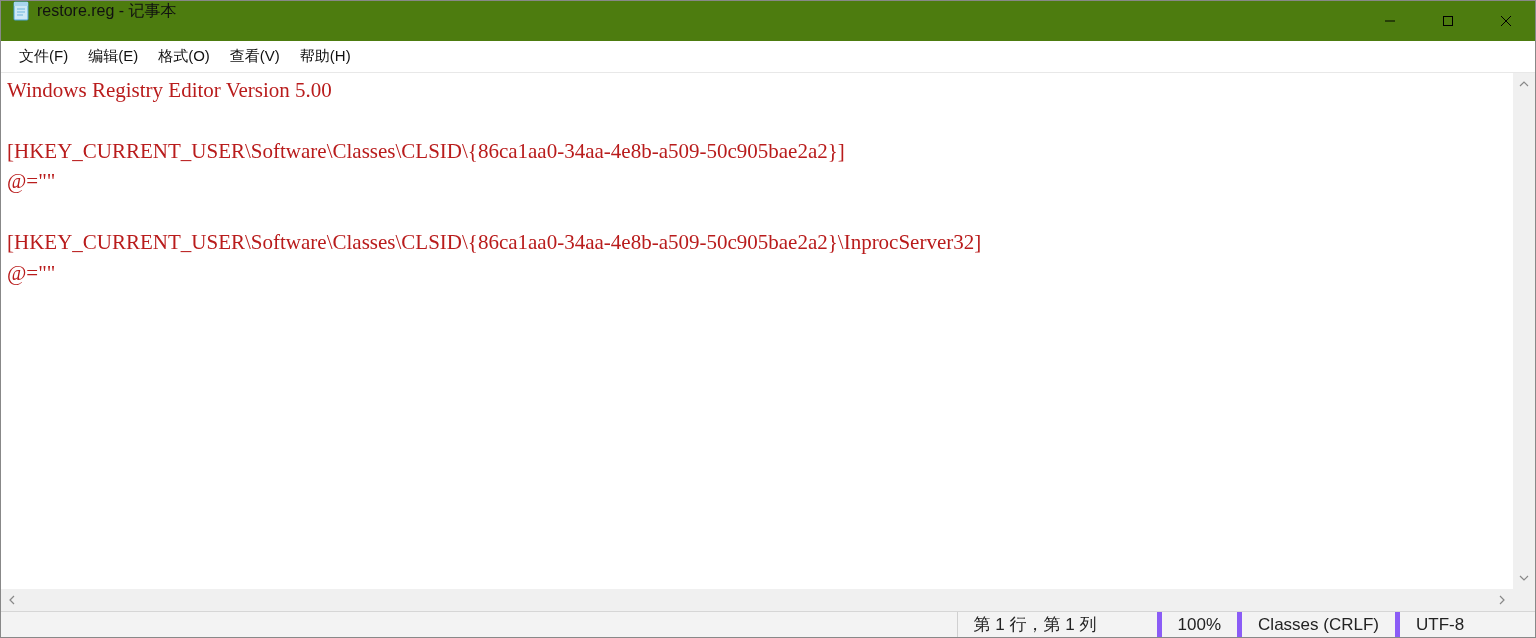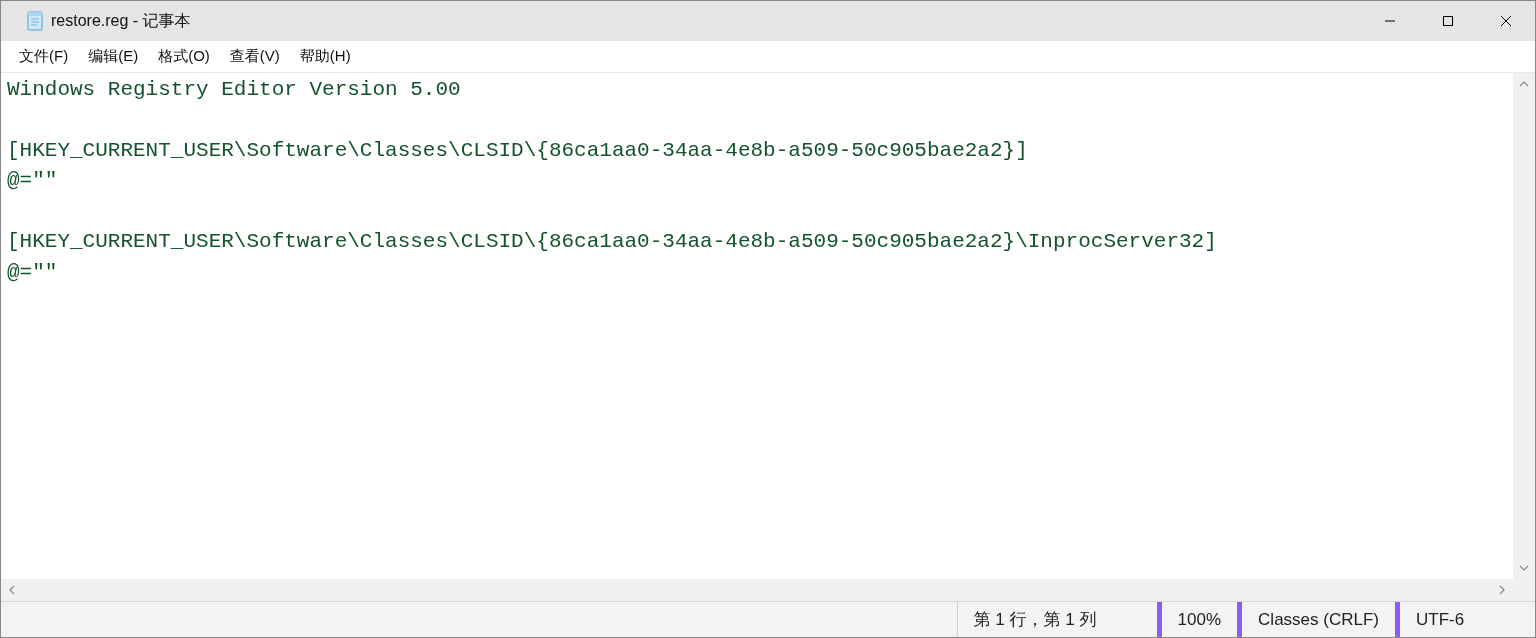--- a/index.html
+++ b/index.html
@@ -12,24 +12,24 @@
     background: #ffffff;
     width: 1536px;
     height: 638px;
     overflow: hidden;
     display: flex;
     flex-direction: column;
     border: 1px solid #888;
   }
   .titlebar {
     display: flex;
-    align-items: center;
+    align-items: flex-start;
     height: 40px;
-    background: #e5e5e5;
-    padding-left: 24px;
+    background: #4d7c0f;
+    padding-left: 10px;
     flex-shrink: 0;
   }
   .titlebar-icon {
     width: 20px;
     height: 20px;
     margin-right: 6px;
     display: inline-flex;
     align-items: center;
     justify-content: center;
   }
@@ -71,26 +71,26 @@
 
   .content-area {
     flex: 1;
     position: relative;
     display: flex;
     overflow: hidden;
   }
   .text-content {
     flex: 1;
     padding: 2px 6px;
-    font-family: Liberation Mono, monospace;
+    font-family: Liberation Serif, serif;
     font-size: 21px;
     line-height: 1.45;
     white-space: pre-wrap;
     overflow: hidden;
-    color: #14532d;
+    color: #b91c1c;
   }
   .vscroll {
     width: 22px;
     background: #f0f0f0;
     display: flex;
     flex-direction: column;
     align-items: center;
     justify-content: space-between;
     flex-shrink: 0;
   }
@@ -131,21 +131,21 @@
     position: absolute;
     right: 0;
     top: 0;
     width: 22px;
     height: 22px;
     background: #f0f0f0;
   }
 
   .statusbar {
     display: flex;
-    height: 36px;
+    height: 26px;
     background: #f3f3f3;
     border-top: 1px solid #d6d6d6;
     font-size: 17px;
     color: #222;
     align-items: stretch;
     flex-shrink: 0;
   }
   .status-spacer { flex: 1; }
   .status-cell {
     display: flex;
@@ -234,14 +234,14 @@
     </div>
   </div>
   <div class="hscroll-corner"></div>
 </div>
 
 <div class="statusbar">
   <div class="status-spacer"></div>
   <div class="status-cell first">第 1 行，第 1 列</div>
   <div class="status-cell">100%</div>
   <div class="status-cell">Classes (CRLF)</div>
-  <div class="status-cell" style="min-width:140px">UTF-6</div>
+  <div class="status-cell" style="min-width:140px">UTF-8</div>
 </div>
 
 </body></html>

